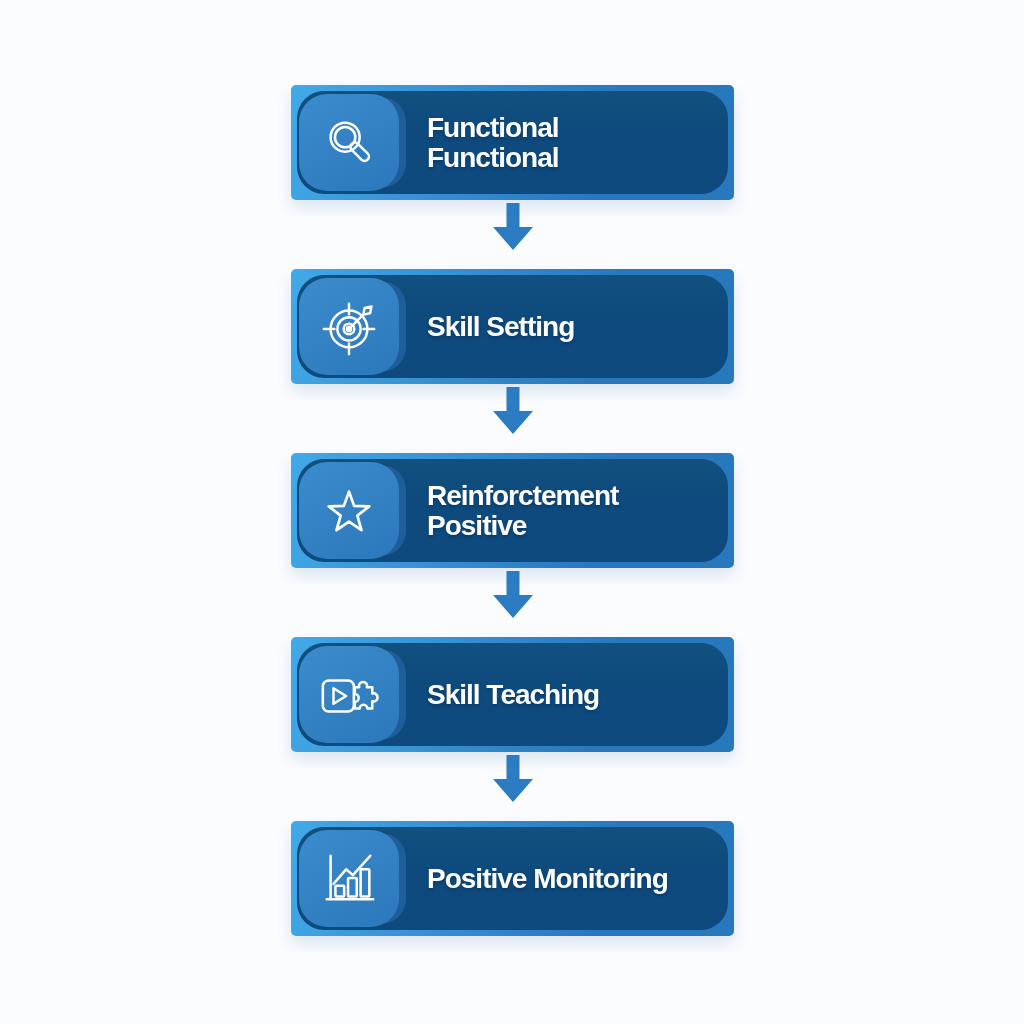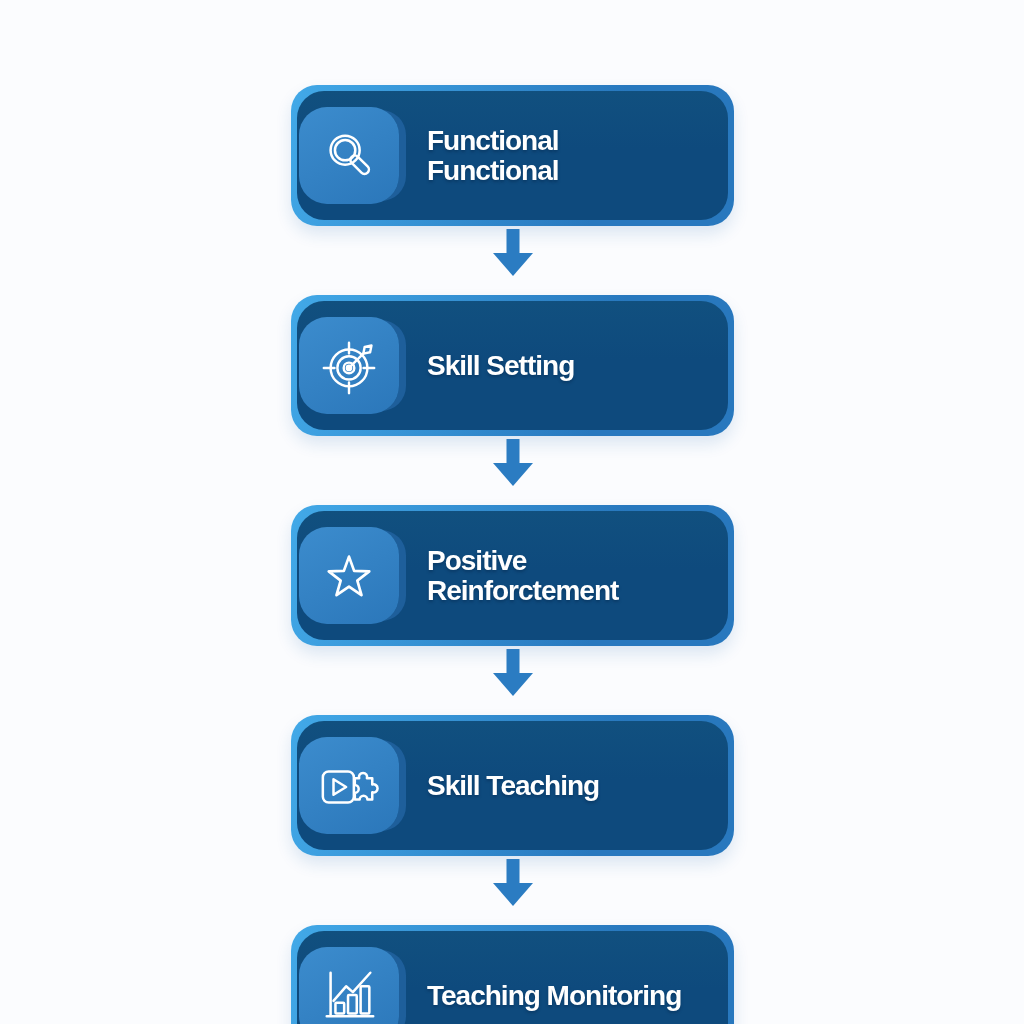--- a/index.html
+++ b/index.html
@@ -16,23 +16,23 @@
   }
   .flow {
     position: absolute;
     left: 291px;
     top: 85px;
     width: 443px;
     display: flex;
     flex-direction: column;
   }
   .step {
-    height: 141px;
+    height: 115px;
     box-sizing: border-box;
-    border-radius: 26px;
+    border-radius: 5px;
     padding: 6px;
     background: linear-gradient(105deg,
       var(--block-border-light, #42a9e8) 0%,
       var(--block-border-dark, #2878be) 70%);
     box-shadow: 0 8px 16px rgba(30, 100, 170, 0.14);
   }
   .step-inner {
     height: 100%;
     box-sizing: border-box;
     border-radius: 27px;
@@ -145,22 +145,22 @@
     </div>
 
     <div class="step">
       <div class="step-inner">
         <div class="badge">
           <svg width="62" height="62" viewBox="0 0 64 64">
             <path class="icon-stroke" stroke-width="2.8" d="M32,12 L37.3,26.7 L52.9,27.2 L40.6,36.8 L44.9,51.8 L32,43 L19.1,51.8 L23.4,36.8 L11.1,27.2 L26.7,26.7 Z"></path>
           </svg>
         </div>
         <div class="label">
+          <span>Reinforctement</span>
           <span>Positive</span>
-          <span>Reinforctement</span>
         </div>
       </div>
     </div>
 
     <div class="connector">
       <svg width="44" height="47" viewBox="0 0 44 47">
         <rect x="15.5" y="0" width="13" height="25" fill="currentColor"></rect>
         <path d="M2,24 H42 L22,47 Z" fill="currentColor"></path>
       </svg>
     </div>
@@ -197,20 +197,20 @@
             <g class="icon-stroke" stroke-width="2.6">
               <path d="M13,8 V53 M9,53 H57"></path>
               <rect x="18" y="39" width="9" height="11" rx="1"></rect>
               <rect x="31" y="31" width="9" height="19" rx="1"></rect>
               <rect x="44" y="22" width="9" height="28" rx="1"></rect>
               <path d="M16,37 L29,22 L36,28 L54,8"></path>
             </g>
           </svg>
         </div>
         <div class="label">
-          <span>Teaching Monitoring</span>
+          <span>Positive Monitoring</span>
           <span></span>
         </div>
       </div>
     </div>
 
   </div>
 </div>
 
 </body></html>

